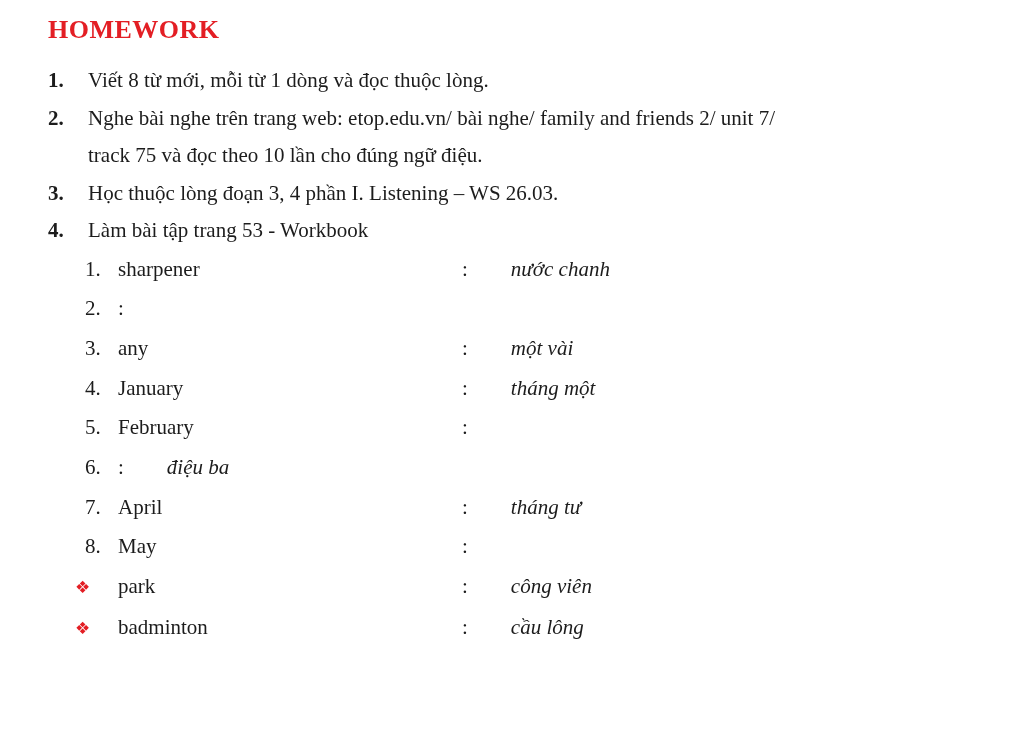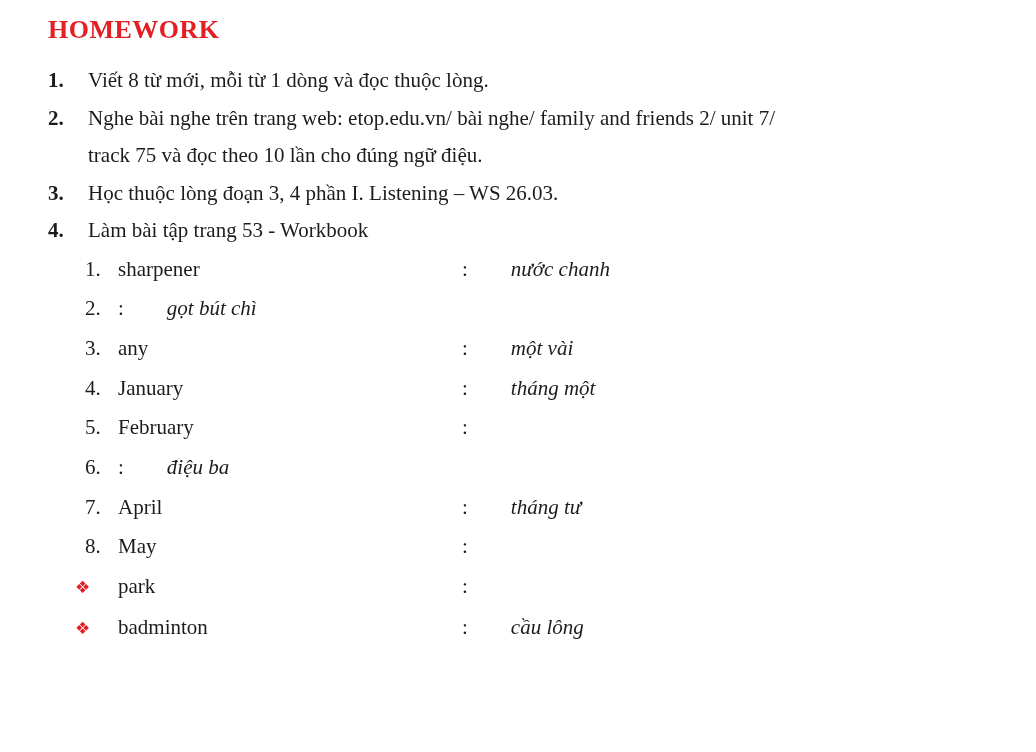--- a/index.html
+++ b/index.html
@@ -112,21 +112,20 @@
     <div class="vocab-row">
       <span class="vocab-marker">1.</span>
       <span class="vocab-word">sharpener</span>
       <span class="vocab-sep">:</span>
       <span class="vocab-translation">nước chanh</span>
     </div>
 
     <div class="vocab-row">
       <span class="vocab-marker">2.</span>
       <span class="vocab-sep">:</span>
-      <span class="vocab-translation">gọt bút chì</span>
     </div>
 
     <div class="vocab-row">
       <span class="vocab-marker">3.</span>
       <span class="vocab-word">any</span>
       <span class="vocab-sep">:</span>
       <span class="vocab-translation">một vài</span>
     </div>
 
     <div class="vocab-row">
@@ -158,20 +157,21 @@
     <div class="vocab-row">
       <span class="vocab-marker">8.</span>
       <span class="vocab-word">May</span>
       <span class="vocab-sep">:</span>
     </div>
 
     <div class="vocab-row bullet">
       <span class="vocab-marker">❖</span>
       <span class="vocab-word">park</span>
       <span class="vocab-sep">:</span>
+      <span class="vocab-translation">công viên</span>
     </div>
 
     <div class="vocab-row bullet">
       <span class="vocab-marker">❖</span>
       <span class="vocab-word">badminton</span>
       <span class="vocab-sep">:</span>
       <span class="vocab-translation">cầu lông</span>
     </div>
 
   </div>

